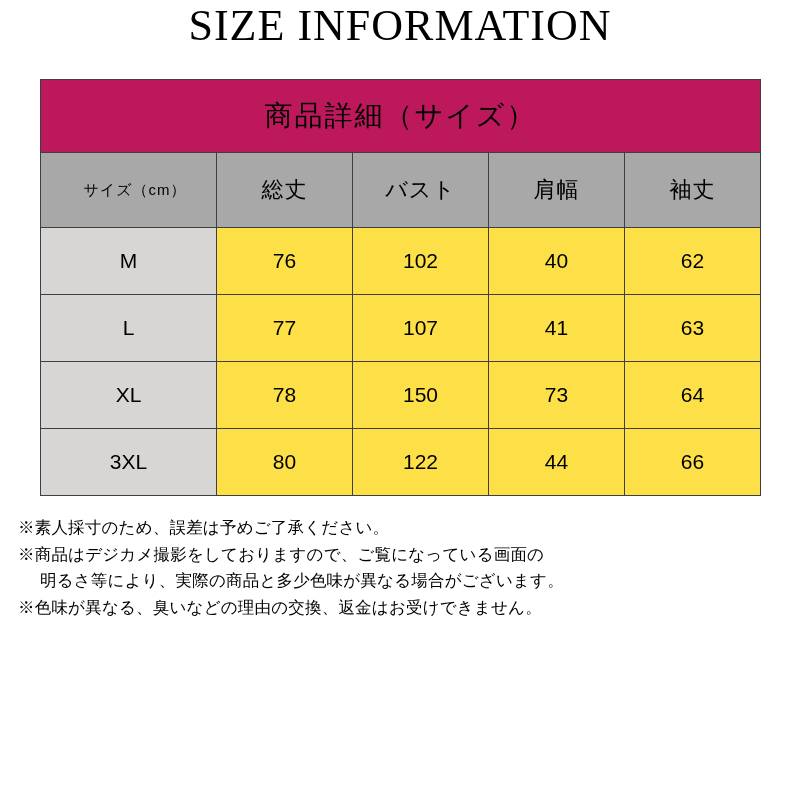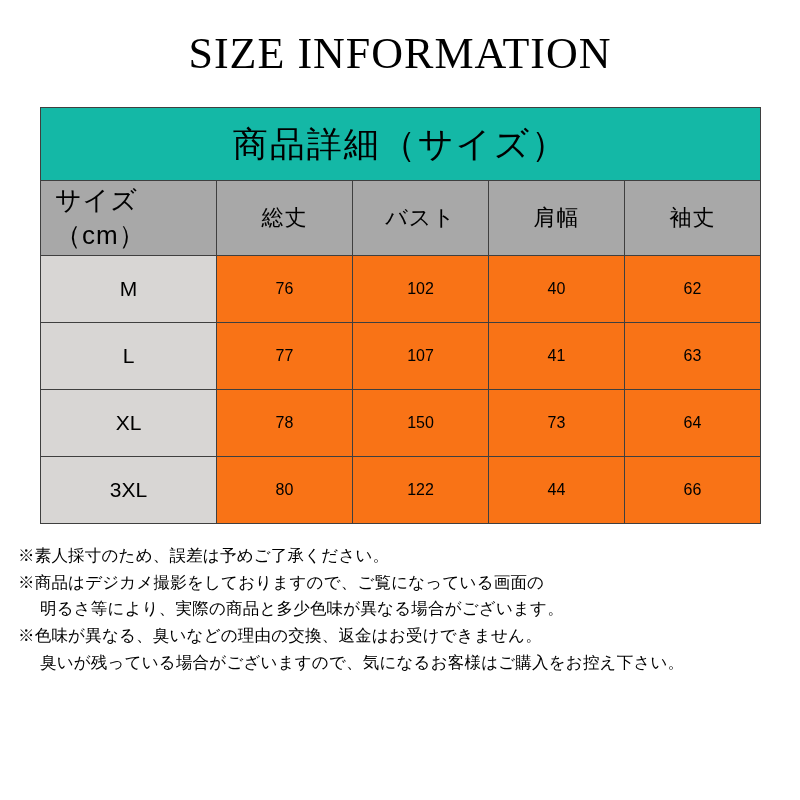--- a/index.html
+++ b/index.html
@@ -20,65 +20,64 @@
     height: 800px;
     box-sizing: border-box;
   }
   .main-title {
     text-align: center;
     font-family: "Liberation Serif", serif;
     font-size: 44px;
     letter-spacing: 1px;
     font-weight: normal;
     margin: 0;
-    padding-top: 28px;
     color: #000;
   }
   .table-wrap {
     margin: 28px 40px 0 40px;
     width: 720px;
   }
   table.size-table {
     border-collapse: collapse;
     width: 720px;
     table-layout: fixed;
   }
   table.size-table td,
   table.size-table th {
     border: 1px solid #3f3f3f;
     text-align: center;
     vertical-align: middle;
     font-weight: normal;
     font-family: "Liberation Sans", sans-serif;
   }
   .caption-row td {
-    background: #14b8a6;
+    background: #be185d;
     border: 1px solid #3f3f3f;
-    font-size: 35px;
+    font-size: 28px;
     height: 70px;
     letter-spacing: 2px;
     font-family: "Liberation Sans", sans-serif;
     color: #000;
   }
   .header-row td {
     background: #a8a8a8;
     font-size: 22px;
     height: 72px;
     color: #000;
     letter-spacing: 1px;
   }
   .header-row td.first-col {
-    text-align: left;
+    text-align: center;
     padding-left: 14px;
-    font-size: 26px;
+    font-size: 15px;
   }
   .data-row td {
-    font-size: 16px;
+    font-size: 21px;
     height: 64px;
-    background: #f97316;
+    background: #fde047;
     color: #000;
   }
   .data-row td.first-col {
     background: #d8d6d4;
     font-size: 21px;
   }
   .col-size { width: 176px; }
   .col-a { width: 136px; }
   .col-b { width: 136px; }
   .col-c { width: 136px; }
@@ -157,16 +156,15 @@
         </tr>
       </tbody>
     </table>
   </div>
 
   <div class="notes">
     <div class="note-line">※素人採寸のため、誤差は予めご了承ください。</div>
     <div class="note-line">※商品はデジカメ撮影をしておりますので、ご覧になっている画面の</div>
     <div class="note-line indent">明るさ等により、実際の商品と多少色味が異なる場合がございます。</div>
     <div class="note-line">※色味が異なる、臭いなどの理由の交換、返金はお受けできません。</div>
-    <div class="note-line indent">臭いが残っている場合がございますので、気になるお客様はご購入をお控え下さい。</div>
   </div>
 
 </div>
 
 </body></html>

